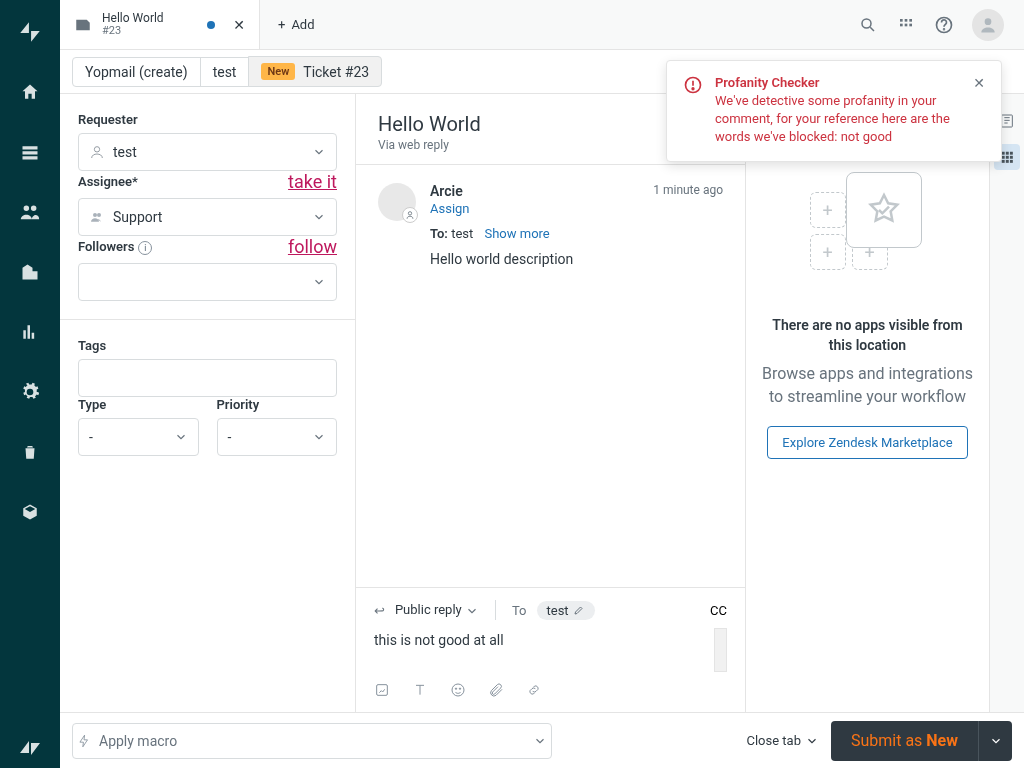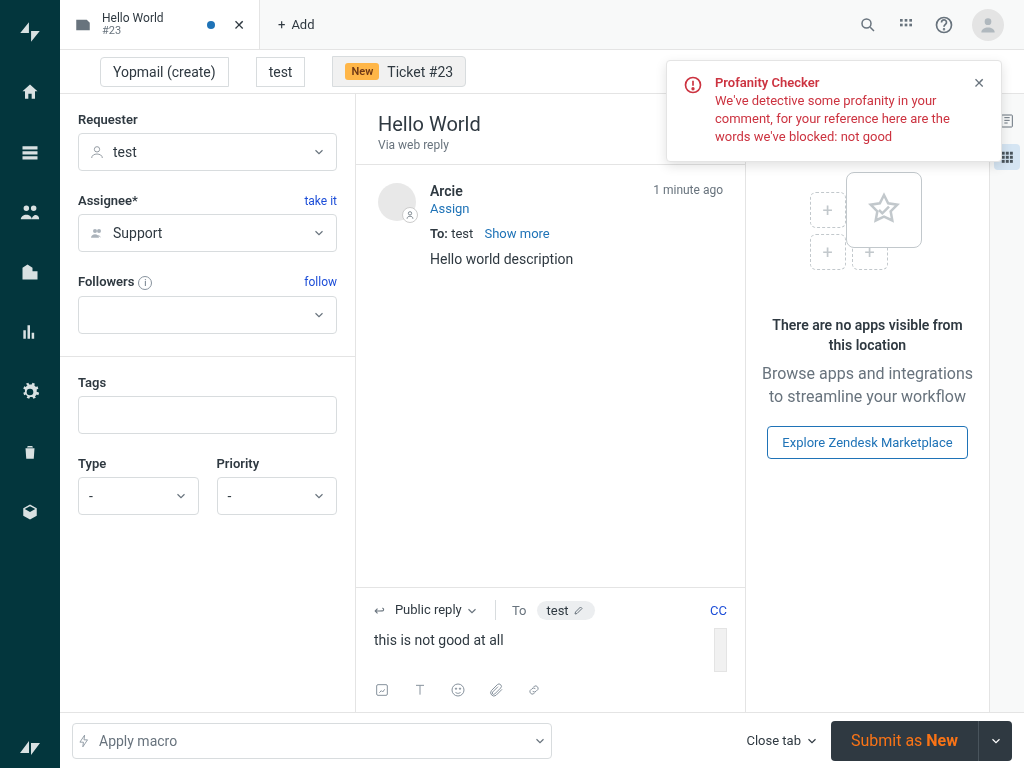--- a/index.html
+++ b/index.html
@@ -14,31 +14,31 @@
 .tab-text { display:flex; flex-direction:column; line-height:1.1; }
 .tab-title { font-size:12px; color:#2f3941; }
 .tab-sub { font-size:11px; color:#68737d; }
 .tab-dot { width:8px; height:8px; border-radius:50%; background:#1f73b7; margin-left:auto; }
 .tab-close { margin-left:8px; font-size:14px; color:#2f3941; cursor:pointer; }
 .add-tab { display:flex; align-items:center; gap:6px; padding:0 18px; font-size:13px; color:#2f3941; cursor:pointer; }
 .tabs-right { margin-left:auto; display:flex; align-items:center; gap:18px; padding-right:20px; }
 .tabs-right .icon-btn { width:20px; height:20px; display:flex; align-items:center; justify-content:center; cursor:pointer; color:#68737d; }
 .avatar-circle { width:32px; height:32px; border-radius:50%; background:#e4e4e4; display:flex; align-items:center; justify-content:center; }
 .breadcrumb-row { height:44px; border-bottom:1px solid #e4e4e4; display:flex; align-items:center; padding:0 12px; position:relative; }
-.crumb { padding:6px 12px; font-size:14px; color:#2f3941; border:1px solid #d8dcde; border-radius:4px; margin-right:-1px; background:#fff; cursor:pointer;margin-left:28px; }
+.crumb { padding:6px 12px; font-size:14px; color:#2f3941; border:1px solid #d8dcde; border-radius:4px; margin-right:-1px; background:#fff; cursor:pointer; }
 .crumb.first { border-radius:4px 0 0 4px; }
 .crumb.mid { border-radius:0; }
 .crumb.last { border-radius:0 4px 4px 0; background:#f1f1f1; border-color:#d8dcde; display:flex; align-items:center; gap:8px; }
 .badge-new { background:#ffb648; color:#703815; font-size:11px; font-weight:600; padding:2px 6px; border-radius:3px; }
 .content { flex:1; display:flex; overflow:hidden; }
 .left-panel { width:296px; border-right:1px solid #e4e4e4; padding:18px 18px; overflow-y:auto; }
-.field-group { margin-bottom:22px; }
+.field-group { }
 .field-label-row { display:flex; justify-content:space-between; align-items:center; margin-bottom:6px; }
 .field-label { font-size:13px; font-weight:600; color:#2f3941; }
-.field-action { font-size:12px; color:#1d4ed8; cursor:pointer; }
+.field-action { font-size:18px; color:#be185d; cursor:pointer;text-decoration:underline; }
 .select-box { border:1px solid #d8dcde; border-radius:4px; height:38px; display:flex; align-items:center; padding:0 10px; font-size:14px; color:#2f3941; cursor:pointer; position:relative; }
 .select-box .chev { margin-left:auto; }
 .input-box { border:1px solid #d8dcde; border-radius:4px; height:38px; width:100%; padding:0 10px; font-size:14px; }
 .two-col { display:flex; gap:18px; }
 .two-col > div { flex:1; }
 .mini-icon { width:16px; height:16px; margin-right:8px; opacity:.7; }
 .divider-h { border-top:1px solid #e4e4e4; margin:18px -18px; }
 .center-panel { flex:1; display:flex; flex-direction:column; border-right:1px solid #e4e4e4; min-width:0; }
 .ticket-header { padding:18px 22px 12px; border-bottom:1px solid #e4e4e4; display:flex; align-items:flex-start; }
 .ticket-title { font-size:20px; color:#2f3941; font-weight:400; }
@@ -56,21 +56,21 @@
 .msg-to { font-size:13px; margin-top:10px; color:#2f3941; }
 .msg-to b { font-weight:600; }
 .msg-show-more { color:#1f73b7; cursor:pointer; margin-left:8px; font-size:13px; }
 .msg-text { margin-top:10px; font-size:14px; color:#2f3941; }
 .reply-box { border-top:1px solid #e4e4e4; padding:12px 18px 10px; }
 .reply-head { display:flex; align-items:center; gap:10px; font-size:13px; color:#2f3941; }
 .reply-arrow { color:#68737d; }
 .reply-divider { width:1px; height:20px; background:#d8dcde; margin:0 6px; }
 .reply-to-label { color:#68737d; }
 .pill { background:#eceef0; border-radius:12px; padding:2px 10px; display:flex; align-items:center; gap:4px; font-size:13px; }
-.cc-link { margin-left:auto; color:#1d4ed8; cursor:pointer; }
+.cc-link { margin-left:auto; color:#000000; cursor:pointer; }
 .reply-textarea { width:100%; border:none; resize:none; font-size:14px; color:#2f3941; padding:12px 0; outline:none; min-height:40px; }
 .reply-tools { display:flex; gap:22px; color:#87929d; margin-top:6px; }
 .reply-tools .tool { cursor:pointer; }
 .right-panel { width:243px; display:flex; flex-direction:column; align-items:center; padding:24px 14px; text-align:center; position:relative; }
 .right-rail-btn { width:26px; height:26px; display:flex; align-items:center; justify-content:center; border-radius:4px; cursor:pointer; }
 .right-rail-btn.active { background:#d5e5f3; }
 .apps-illus { width:120px; height:120px; margin-top:60px; position:relative; }
 .apps-illus .dashed { position:absolute; border:1.5px dashed #c2c8cc; border-radius:6px; display:flex; align-items:center; justify-content:center; color:#c2c8cc; font-size:18px; }
 .apps-illus .d1 { width:36px; height:36px; left:2px; top:14px; }
 .apps-illus .d2 { width:36px; height:36px; left:2px; top:56px; }

